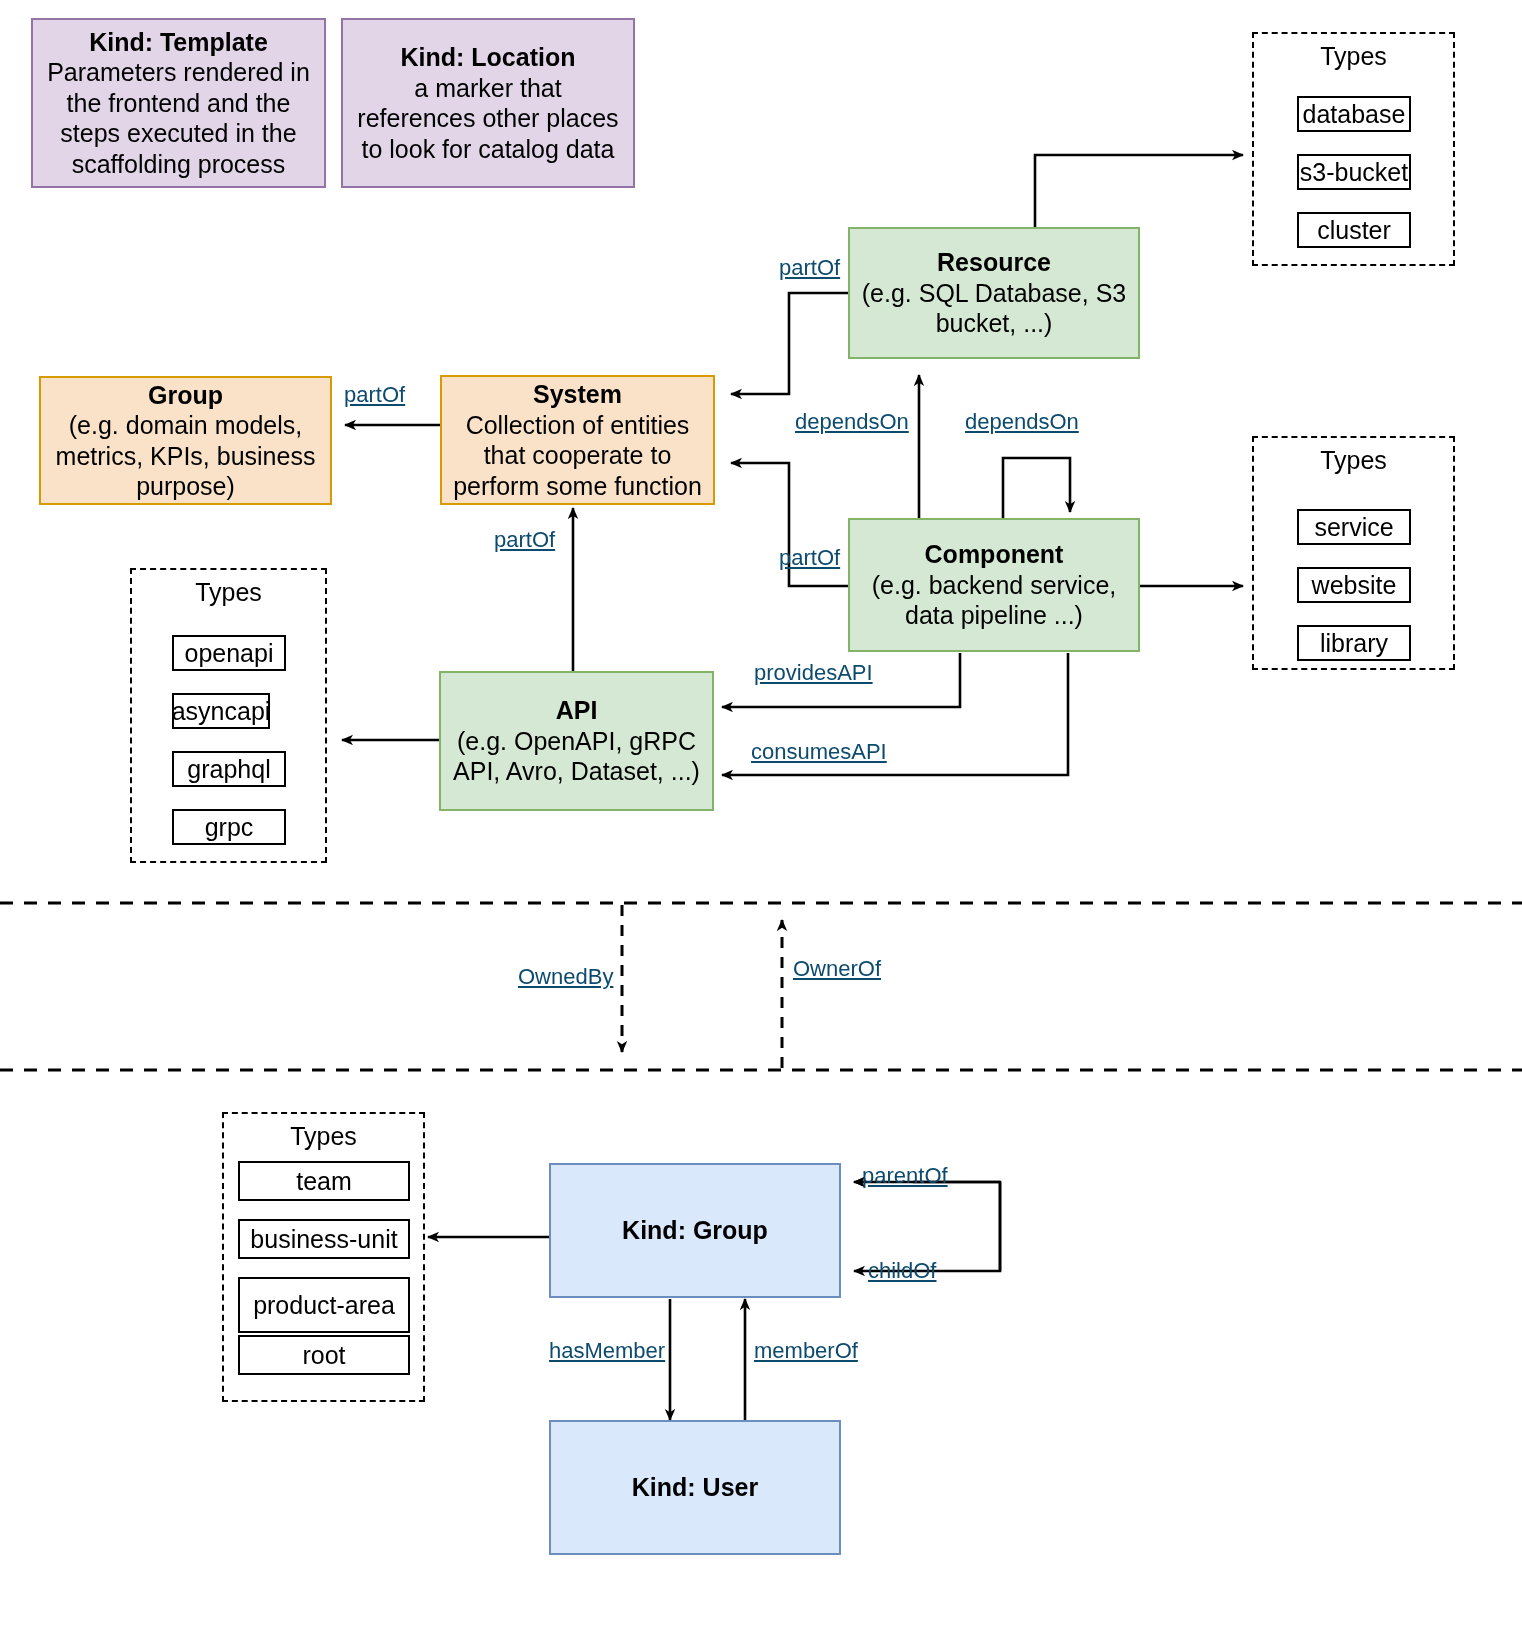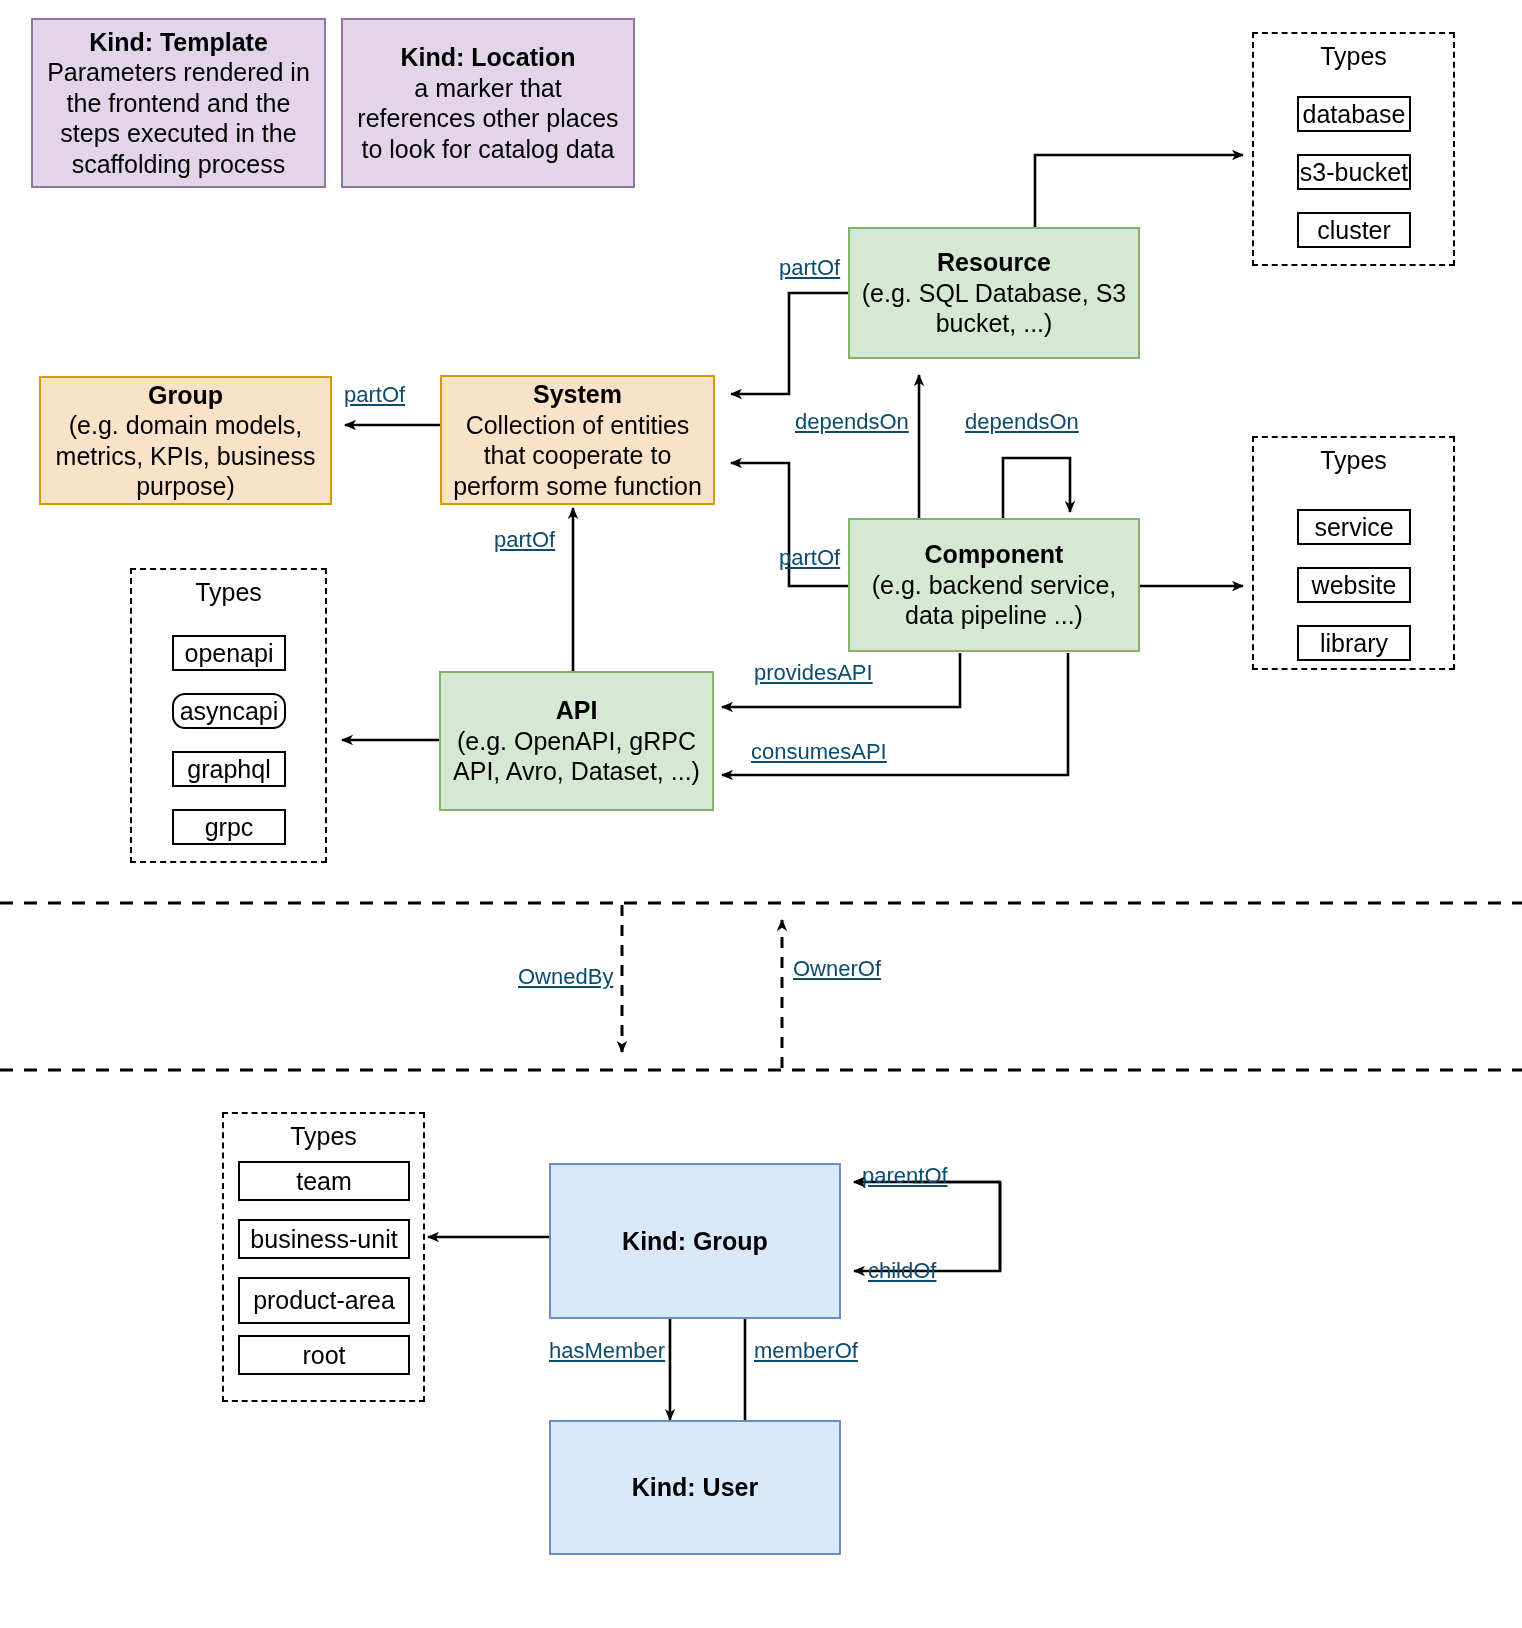--- a/index.html
+++ b/index.html
@@ -114,21 +114,21 @@
   <div class="node green" style="left:848px;top:518px;width:292px;height:134px;padding:4px 6px;font-size:25px;">
     <div class="title">Component</div>
     <div class="desc">(e.g. backend service, data pipeline ...)</div>
   </div>
 
   <div class="node green" style="left:439px;top:671px;width:275px;height:140px;padding:4px 6px;font-size:25px;">
     <div class="title">API</div>
     <div class="desc">(e.g. OpenAPI, gRPC API, Avro, Dataset, ...)</div>
   </div>
 
-  <div class="node blue" style="left:549px;top:1163px;width:292px;height:156px;font-size:25px;">
+  <div class="node blue" style="left:549px;top:1163px;width:292px;height:135px;font-size:25px;">
     <div class="title">Kind: Group</div>
   </div>
 
   <div class="node blue" style="left:549px;top:1420px;width:292px;height:135px;font-size:25px;">
     <div class="title">Kind: User</div>
   </div>
 
   <div class="typebox" style="left:1252px;top:32px;width:203px;height:234px;">
     <div class="tlabel">Types</div>
   </div>
@@ -140,30 +140,30 @@
     <div class="tlabel">Types</div>
   </div>
   <div class="typechip" style="left:1297px;top:509px;width:114px;height:36px;">service</div>
   <div class="typechip" style="left:1297px;top:567px;width:114px;height:36px;">website</div>
   <div class="typechip" style="left:1297px;top:625px;width:114px;height:36px;">library</div>
 
   <div class="typebox" style="left:130px;top:568px;width:197px;height:295px;">
     <div class="tlabel">Types</div>
   </div>
   <div class="typechip" style="left:172px;top:635px;width:114px;height:36px;">openapi</div>
-  <div class="typechip" style="left:172px;top:693px;width:114px;height:36px;border-radius:13px;">asyncapi</div>
+  <div class="typechip" style="left:172px;top:693px;width:98px;height:36px;">asyncapi</div>
   <div class="typechip" style="left:172px;top:751px;width:114px;height:36px;">graphql</div>
   <div class="typechip" style="left:172px;top:809px;width:114px;height:36px;">grpc</div>
 
   <div class="typebox" style="left:222px;top:1112px;width:203px;height:290px;">
     <div class="tlabel">Types</div>
   </div>
   <div class="typechip" style="left:238px;top:1161px;width:172px;height:40px;">team</div>
   <div class="typechip" style="left:238px;top:1219px;width:172px;height:40px;">business-unit</div>
-  <div class="typechip" style="left:238px;top:1277px;width:172px;height:47px;">product-area</div>
+  <div class="typechip" style="left:238px;top:1277px;width:172px;height:56px;">product-area</div>
   <div class="typechip" style="left:238px;top:1335px;width:172px;height:40px;">root</div>
 
   <div class="edgelabel" style="left:344px;top:382px;">partOf</div>
   <div class="edgelabel" style="left:779px;top:255px;">partOf</div>
   <div class="edgelabel" style="left:779px;top:545px;">partOf</div>
   <div class="edgelabel" style="left:494px;top:527px;">partOf</div>
   <div class="edgelabel" style="left:795px;top:409px;">dependsOn</div>
   <div class="edgelabel" style="left:965px;top:409px;">dependsOn</div>
   <div class="edgelabel" style="left:754px;top:660px;">providesAPI</div>
   <div class="edgelabel" style="left:751px;top:739px;">consumesAPI</div>

